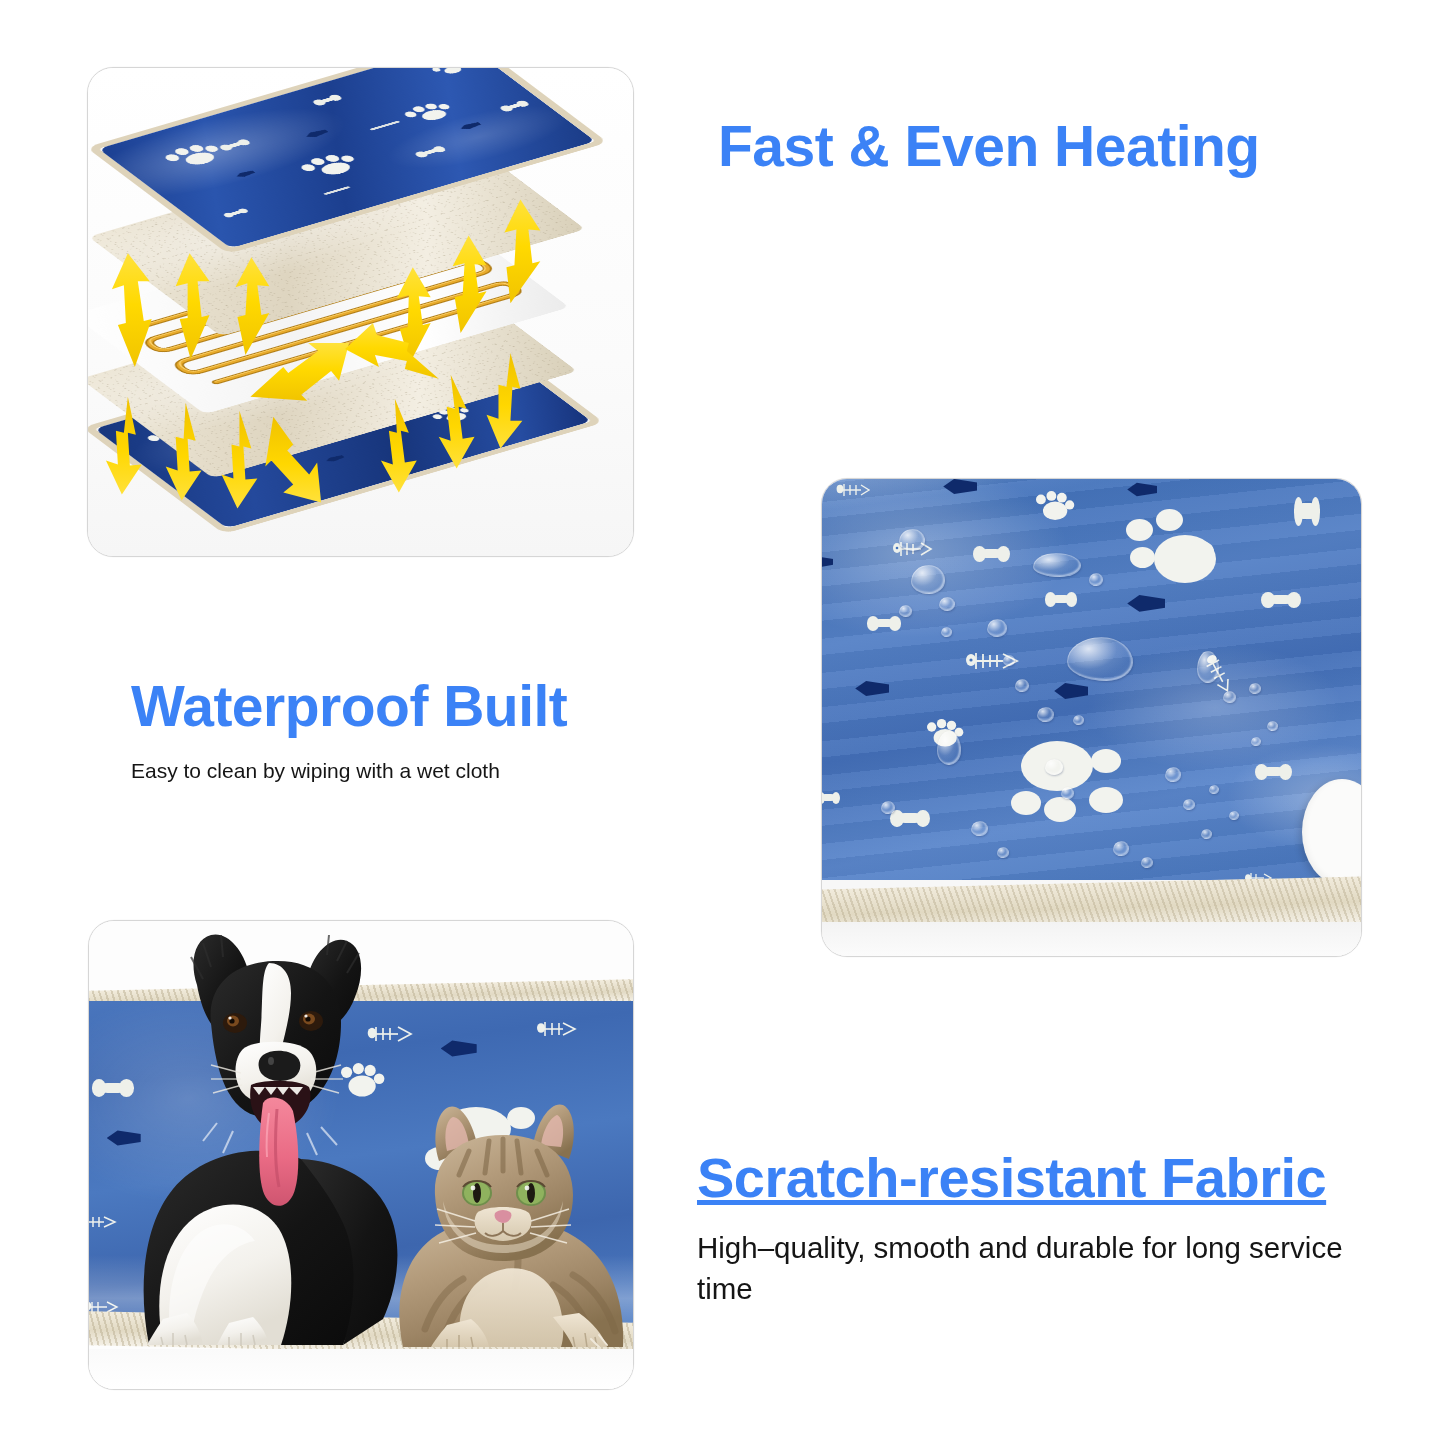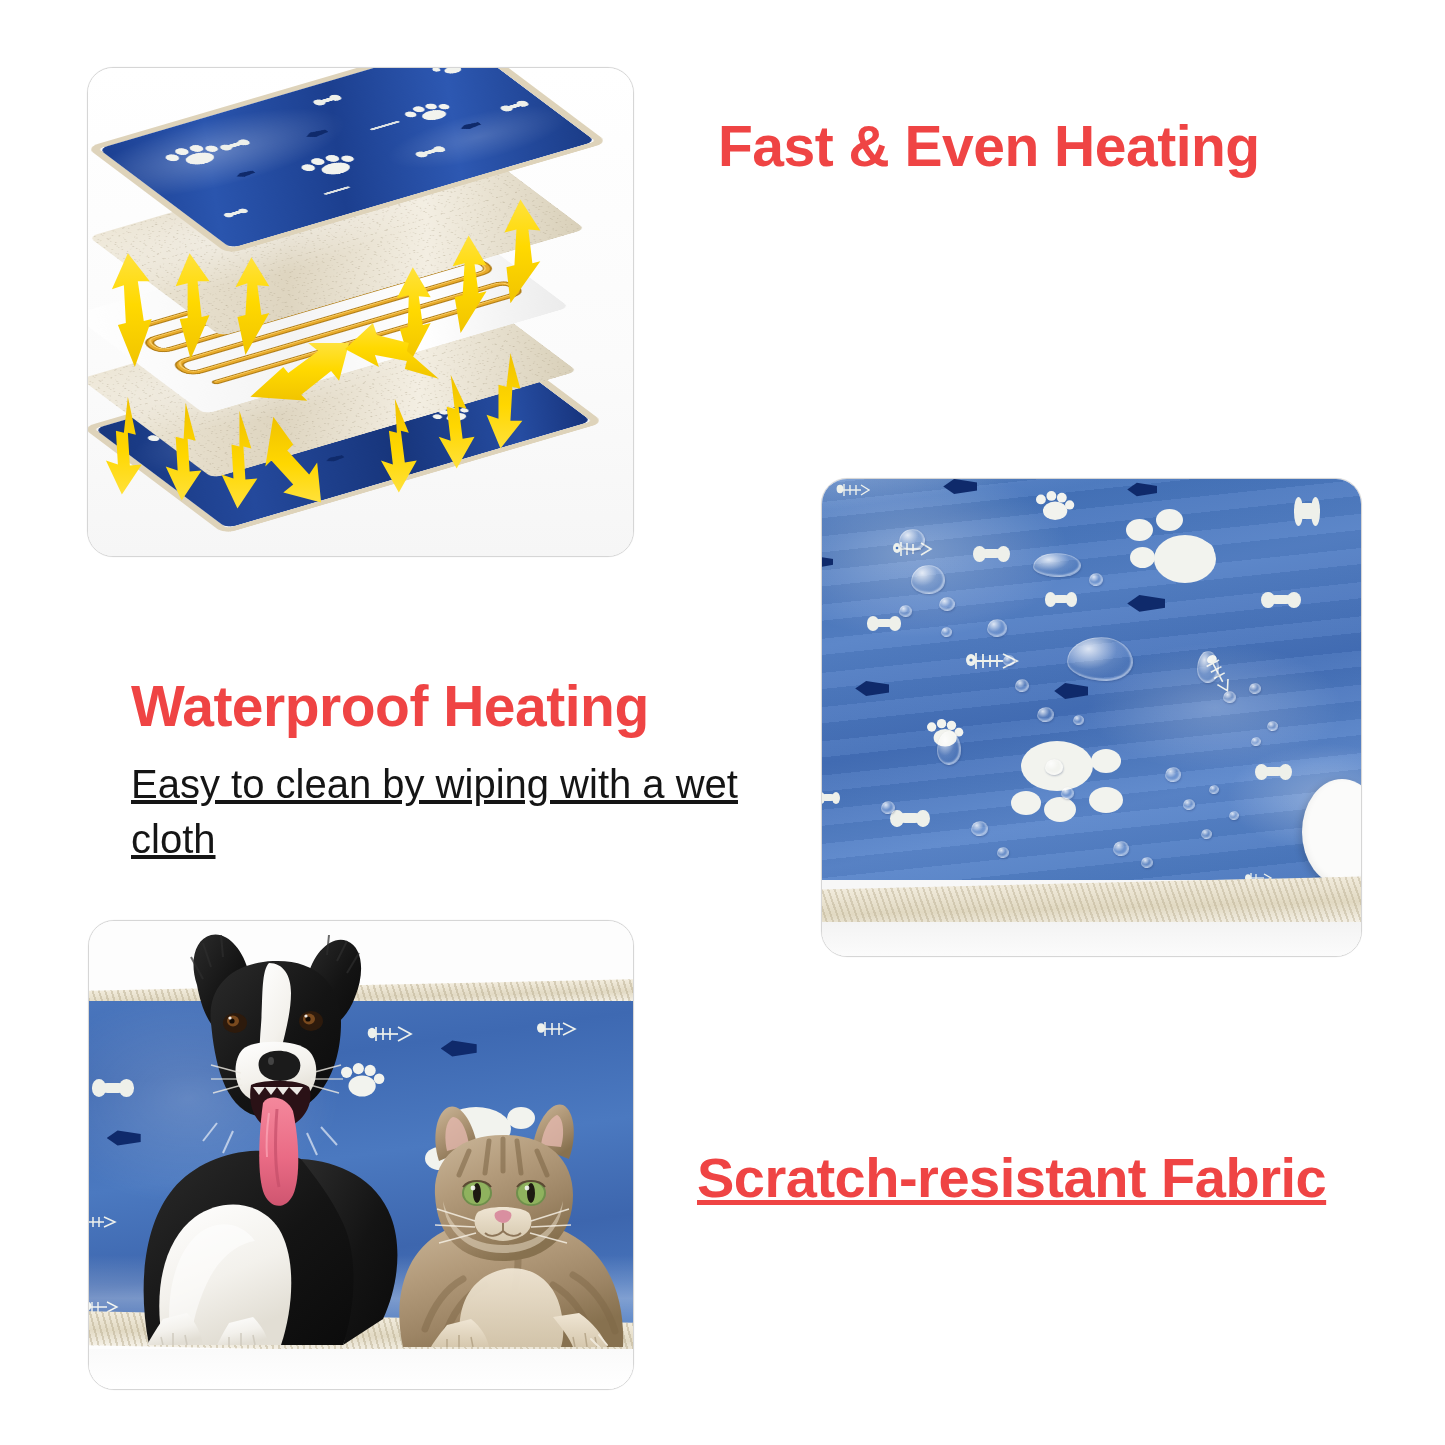--- a/index.html
+++ b/index.html
@@ -24,41 +24,41 @@
     position: absolute;
     background: #fdfdfd;
     border: 1px solid #d6d6d6;
     border-radius: 26px;
     overflow: hidden;
     box-shadow: 0 0 0 0.5px rgba(0,0,0,0.03);
   }
 
   
   .feature-heading {
-    color: #ef4444;
+    color: #3b82f6;
     font-weight: bold;
     letter-spacing: -0.5px;
     white-space: nowrap;
     line-height: 1.0;
   }
   .feature-body {
     color: #151515;
     font-weight: normal;
     line-height: 1.38;
   }
 
   
   #block-heating { position: absolute; left: 718px; top: 118px; width: 640px; }
   #block-heating .feature-heading { font-size: 57px; }
   #block-heating .feature-body { font-size: 29.5px; margin-top: 22px; width: 620px; }
 
   
   #block-waterproof { position: absolute; left: 131px; top: 678px; width: 660px; }
   #block-waterproof .feature-heading { font-size: 57px; }
-  #block-waterproof .feature-body { font-size: 40px; margin-top: 22px; text-decoration: underline; }
+  #block-waterproof .feature-body { font-size: 21px; margin-top: 22px; }
 
   
   #block-scratch { position: absolute; left: 697px; top: 1150px; width: 700px; }
   #block-scratch .feature-heading { font-size: 56px; text-decoration: underline; }
   #block-scratch .feature-body { font-size: 29.5px; margin-top: 22px; width: 670px; }
 
   
   #panel-layers { left: 87px; top: 67px; width: 547px; height: 490px; }
   #panel-layers .stage {
     position: absolute; inset: 0;
@@ -532,21 +532,21 @@
       <div class="wp-controller" style="left:480px; top:300px; width:80px; height:106px;"></div>
 
       <div class="wp-binding" style="top:404px; height:46px; transform:rotate(-1.4deg);"></div>
 
       <div class="abs" style="left:0; right:0; bottom:0; height:34px; background:linear-gradient(180deg,#f3f3f3,#fbfbfb);"></div>
 
     </div>
   </div>
 
   <div id="block-waterproof">
-    <div class="feature-heading">Waterproof Heating</div>
+    <div class="feature-heading">Waterproof Built</div>
     <div class="feature-body">Easy to clean by wiping with a wet cloth</div>
   </div>
 
   <div class="panel" id="panel-pets">
     <div class="stage">
 
       <div class="pets-binding" style="top:64px; height:22px; transform:rotate(-1.2deg);"></div>
 
       <div class="pets-mat" style="top:80px; height:324px;">
 
@@ -808,15 +808,16 @@
             <path d="M145 144 L182 154"></path>
         </g>
       </svg>
 
       <div class="abs" style="left:0; right:0; bottom:0; height:40px; background:linear-gradient(180deg,#fafafa,#ffffff);"></div>
     </div>
   </div>
 
   <div id="block-scratch">
     <div class="feature-heading">Scratch-resistant Fabric</div>
+    <div class="feature-body">High–quality, smooth and durable for long service time</div>
   </div>
 
 </div>
 
 </body></html>

